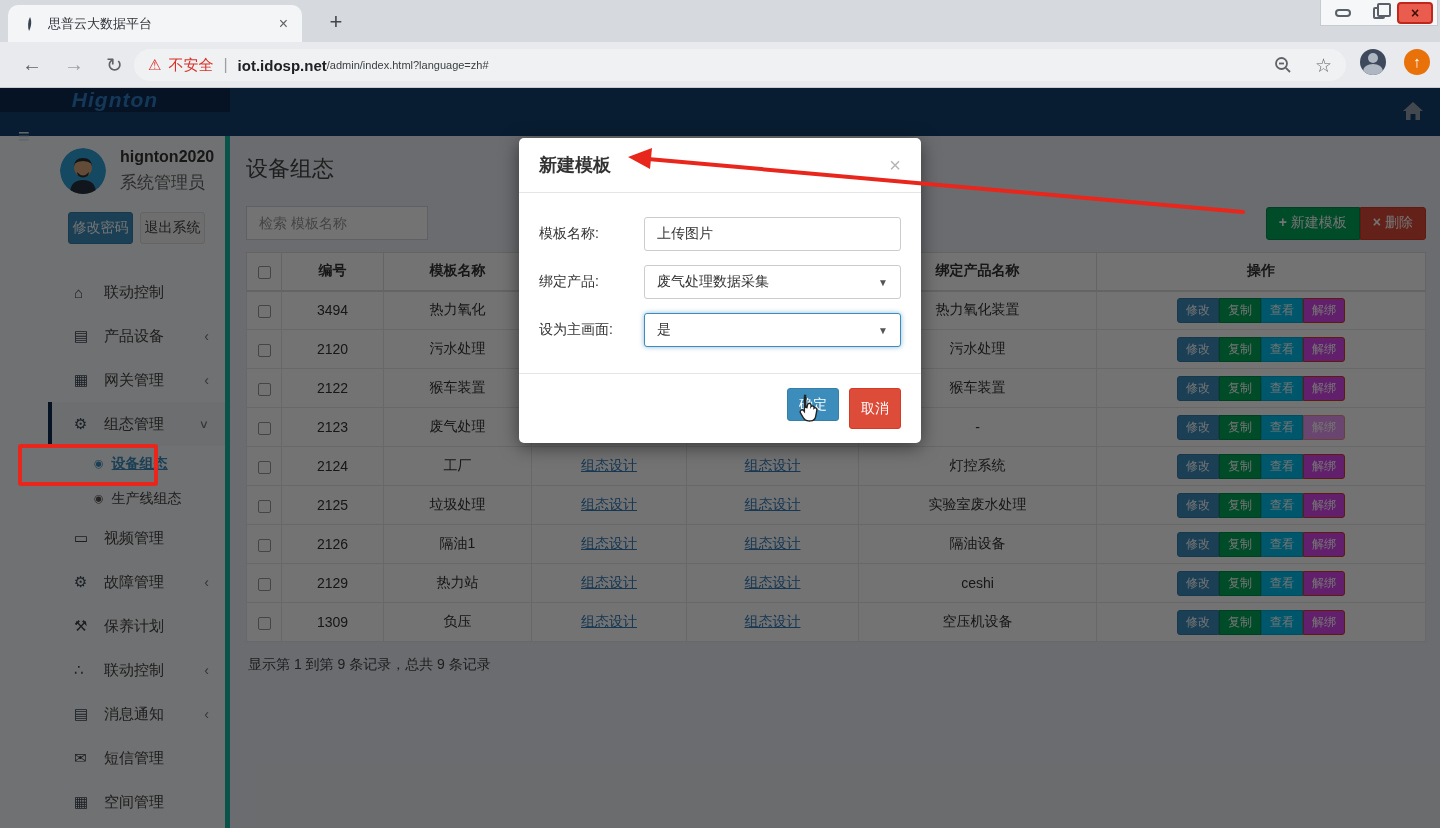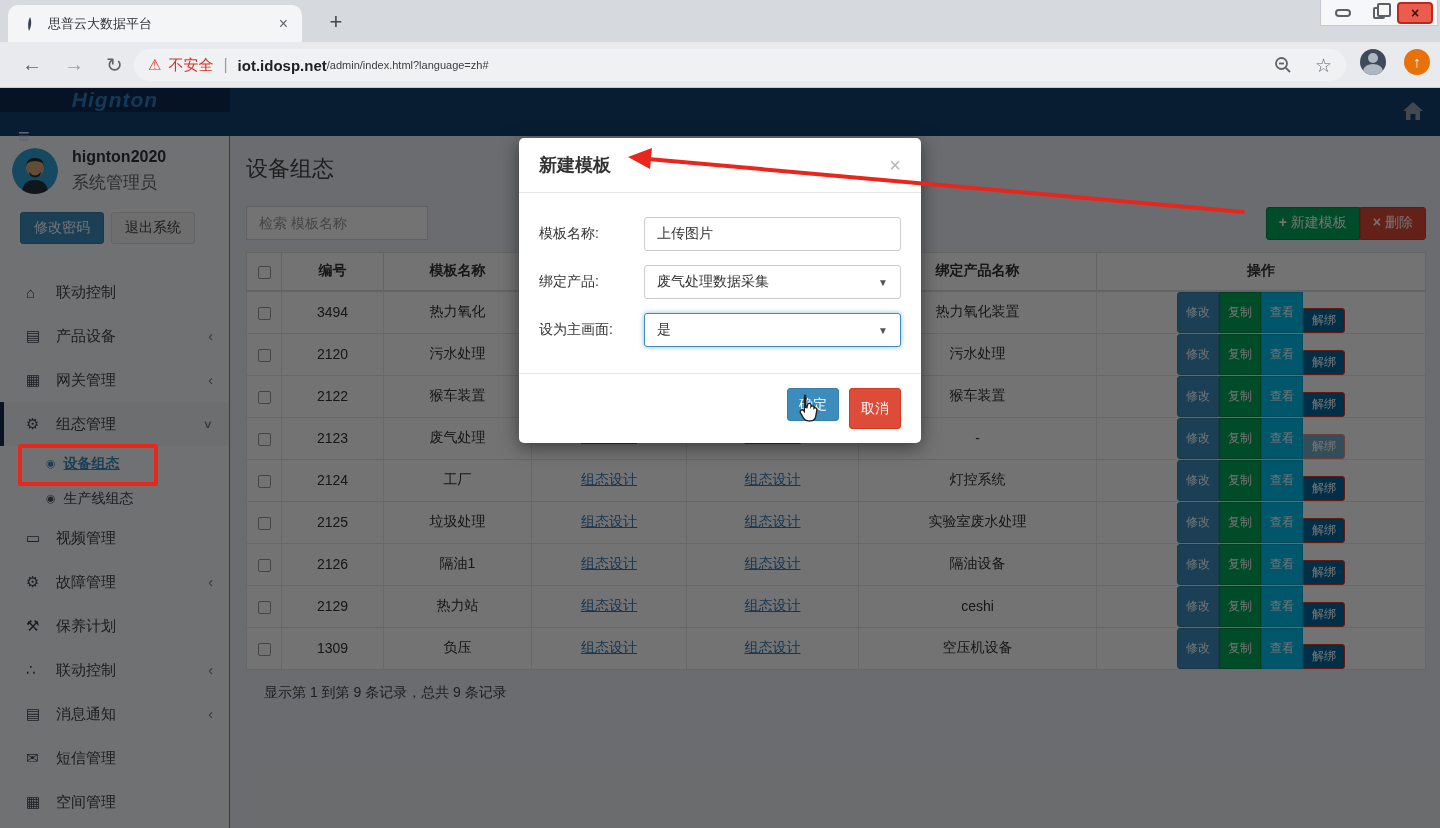--- a/index.html
+++ b/index.html
@@ -45,21 +45,21 @@
 
   
   .app { position:absolute; top:88px; left:0; width:1440px; height:740px; background:#ecf0f5; }
   .app-header { position:relative; height:48px; background:#16406f; display:flex;flex-direction:column; }
   .logo-area { width:230px; height:48px; background:#0c2a52; display:flex; align-items:center; justify-content:center; }
   .logo-text { color:#2e7cc3; font-size:21px; font-weight:bold; font-style:italic; letter-spacing:1px; position:relative; }
   .hamburger { color:#d8e2ec; font-size:20px; line-height:48px; padding:0 18px; }
   .nav-home { position:absolute; right:16px; top:13px; }
 
   .app-body { display:flex; height:692px; }
-  .sidebar { width:230px; background:#f9fafc; border-right:1px solid #14b8a6; flex:0 0 auto; }
+  .sidebar { width:230px; background:#f9fafc; border-right:5px solid #14b8a6; flex:0 0 auto;padding-left:48px; }
   .user-panel { display:flex; align-items:center; padding:12px 10px 0 12px; }
   .avatar { width:46px; height:46px; border-radius:50%; flex:0 0 auto; }
   .user-meta { margin-left:14px; }
   .user-name { font-size:16px; font-weight:bold; color:#333; }
   .user-role { font-size:17px; color:#666; margin-top:5px; }
   .user-btns { display:flex; margin:18px 20px 0 20px; gap:7px; }
   .btn-pwd { width:84px; height:32px; background:#3c8dbc; border:1px solid #367fa9; color:#fff; font-size:14px; border-radius:3px; }
   .btn-logout { width:84px; height:32px; background:#f4f4f4; border:1px solid #ddd; color:#444; font-size:14px; border-radius:3px; }
   .menu { margin-top:26px; }
   .menu-item { height:44px; display:flex; align-items:center; padding:0 16px 0 26px; color:#444; font-size:15px; }
@@ -90,23 +90,23 @@
   .cb { display:inline-block; width:13px; height:13px; border:1px solid #9a9a9a; border-radius:2px; background:#fff; vertical-align:middle; }
   a.dlink { color:#337ab7; text-decoration:underline; cursor:pointer; }
   .bgroup { display:inline-flex; }
   .b { color:#fff; font-size:12px; padding:3px 8px; border:1px solid transparent; cursor:pointer;
        font-family:"Liberation Sans","DejaVu Sans",sans-serif; }
   .bgroup .b:first-child { border-radius:3px 0 0 3px; }
   .bgroup .b:last-child { border-radius:0 3px 3px 0; }
   .bp { background:#3c8dbc; border-color:#367fa9; }
   .bs { background:#00a65a; border-color:#008d4c; }
   .bi { background:#00c0ef; border-color:#00acd6; }
-  .bd { background:#0369a1; border-color:#d73925;margin-top:16px; }
+  .bd { background:#d946ef; border-color:#d73925; }
   .b.disabled { opacity:.55; }
-  .grid-summary { font-size:14px; color:#444; padding:14px 2px;margin-left:16px; }
+  .grid-summary { font-size:14px; color:#444; padding:14px 2px; }
 
   
   .dim { position:absolute; inset:0; background:rgba(0,0,0,0.55); z-index:40; }
   .modal { position:absolute; left:519px; top:50px; width:402px; background:#fff; z-index:50;
            border-radius:5px; box-shadow:0 4px 18px rgba(0,0,0,.5); }
   .modal-head { padding:15px 20px; border-bottom:1px solid #e5e5e5; display:flex; align-items:center; }
   .modal-title { font-size:18px; font-weight:bold; color:#333; }
   .modal-x { margin-left:auto; color:#b5b5b5; font-size:20px; line-height:18px; }
   .modal-body { padding:24px 20px 20px 20px; }
   .form-row { display:flex; align-items:center; margin-bottom:14px; }

